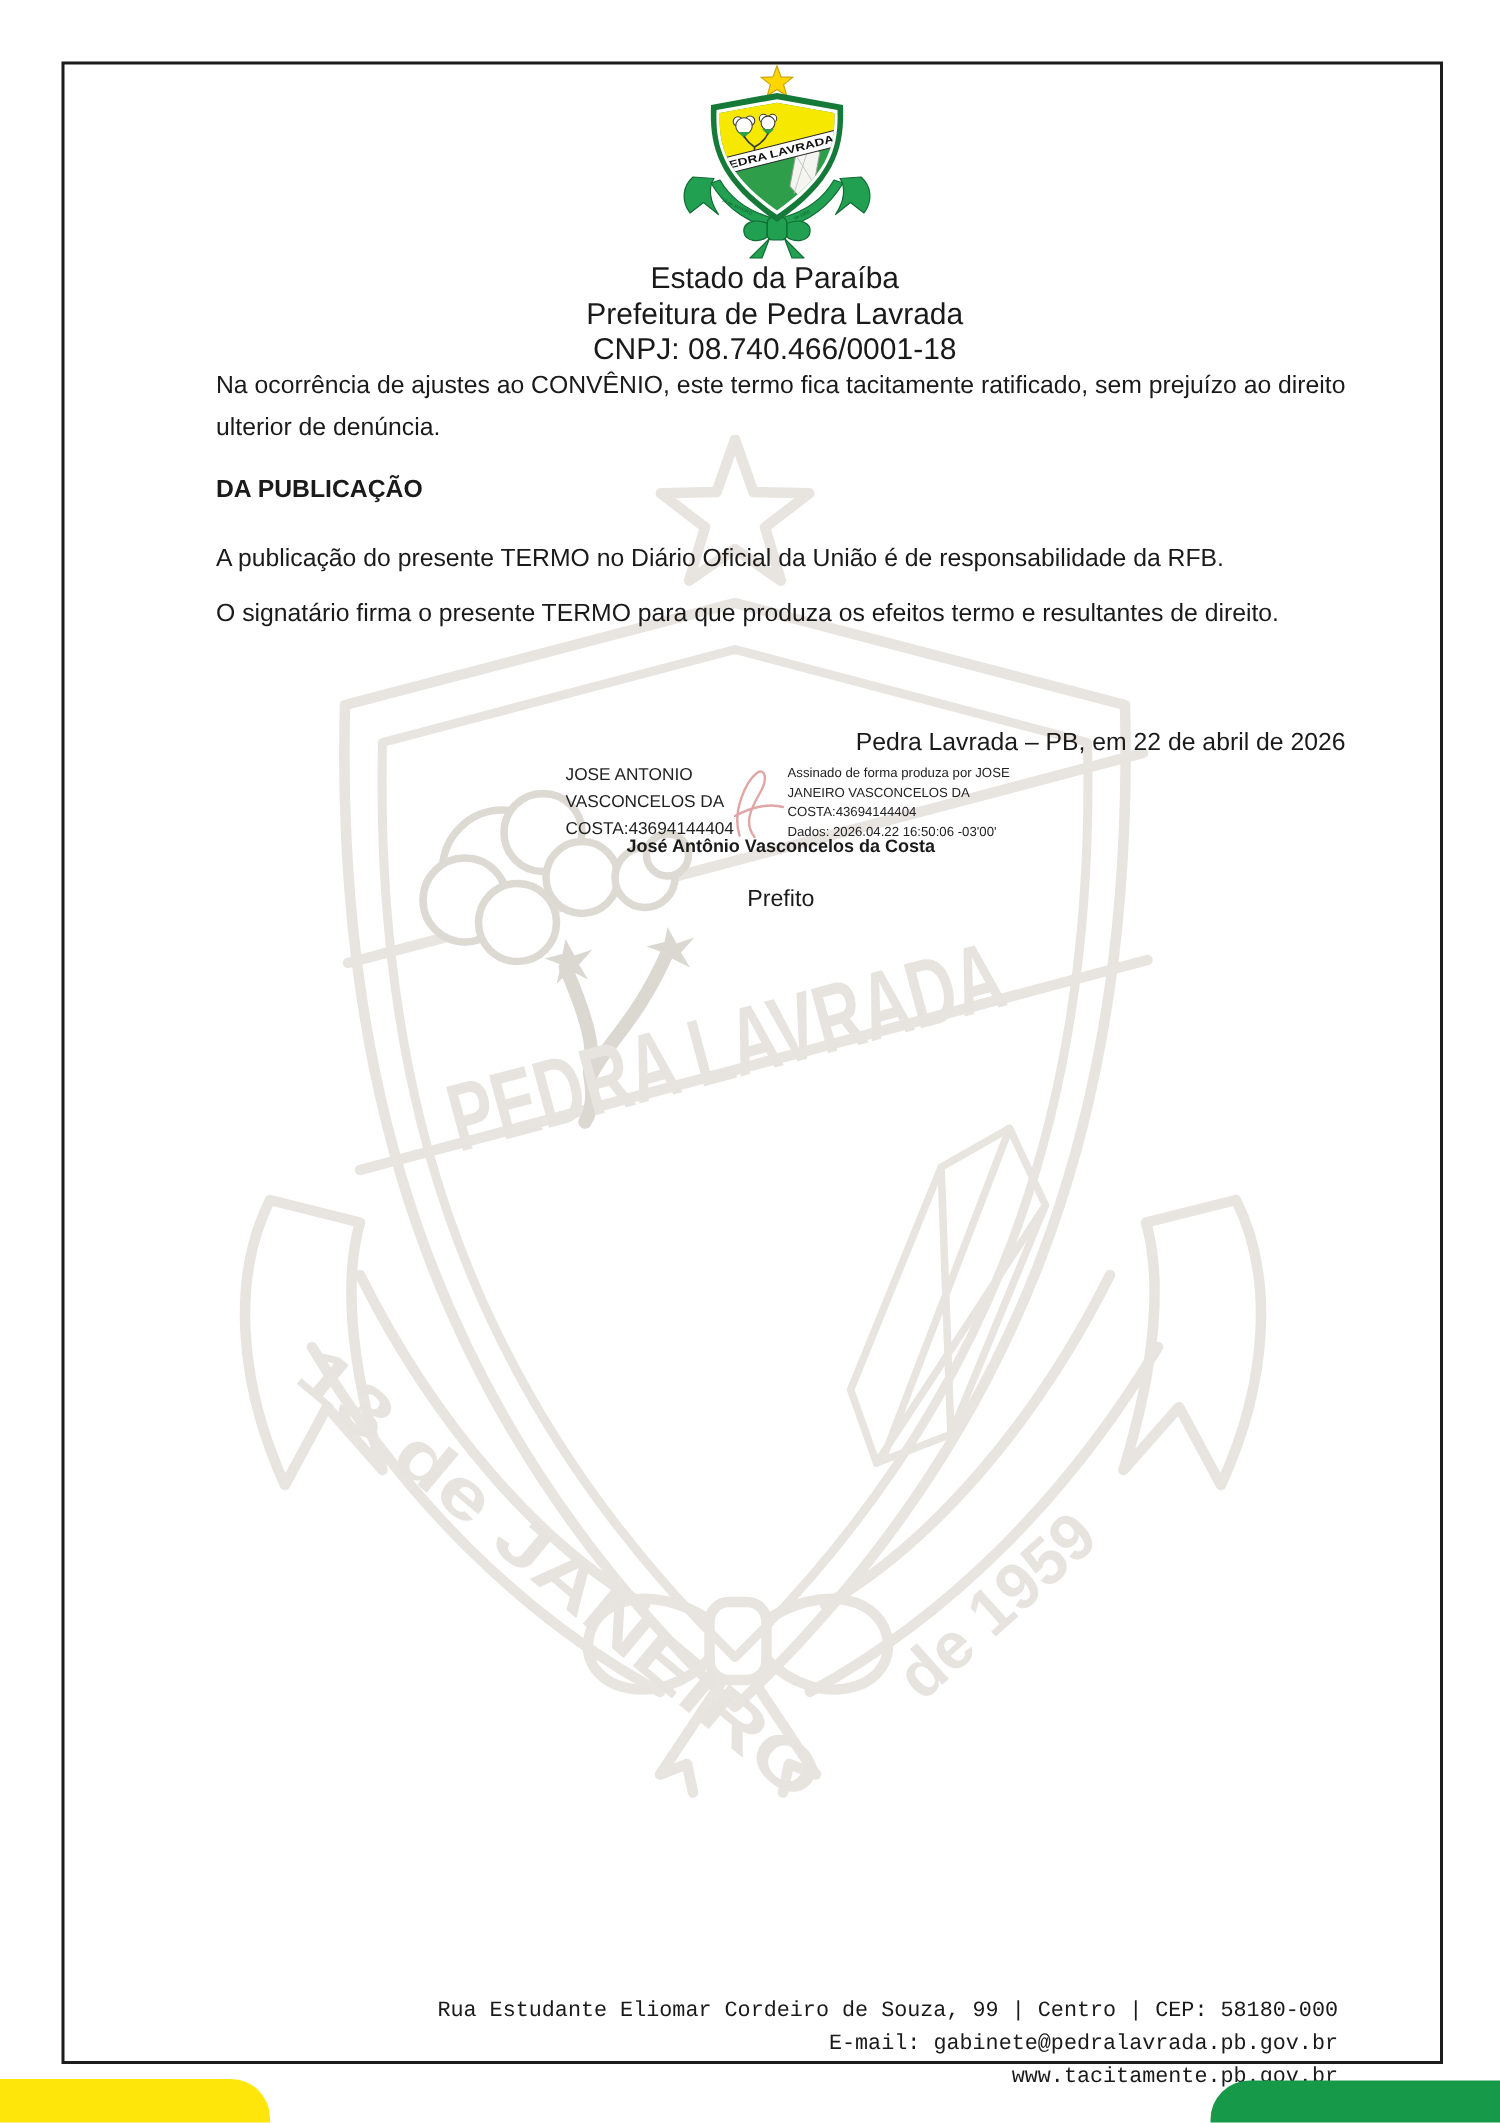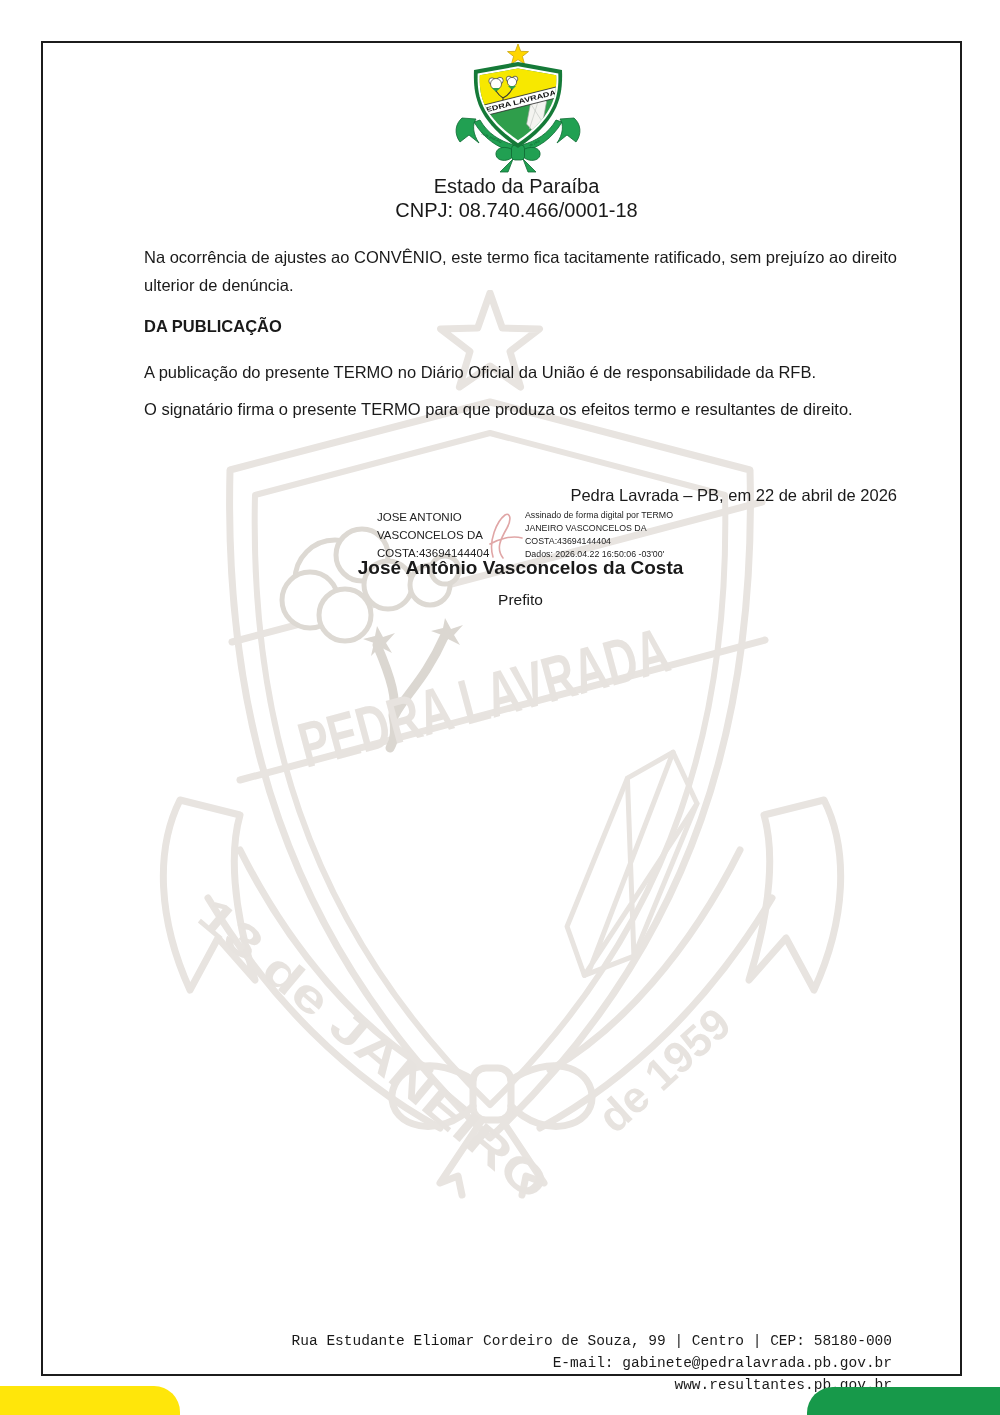--- a/index.html
+++ b/index.html
@@ -22,21 +22,21 @@
   .just{text-align:justify;}
   .bold{font-weight:bold;}
   .dateline{left:144px;top:486px;width:753px;text-align:right;
             font-size:16.5px;z-index:2;}
   .signer{left:377px;top:508px;width:120px;font-size:11.5px;line-height:18px;
           color:#222;z-index:2;}
   .flourish{left:486px;top:511px;width:38px;height:52px;z-index:2;}
   .stamp{left:525px;top:509px;width:190px;font-size:8.8px;line-height:13px;
          color:#222;z-index:2;}
   .signame{left:144px;top:557px;width:753px;text-align:center;
-           font-size:19px;font-weight:bold;z-index:2;}
+           font-size:12px;font-weight:bold;z-index:2;}
   .sigrole{left:144px;top:591px;width:753px;text-align:center;
            font-size:15.5px;font-weight:normal;z-index:2;}
   .footer{left:144px;top:1330px;width:748px;text-align:right;
           font-size:14.5px;line-height:22px;z-index:2;font-family:Liberation Mono, monospace;}
   .bar{z-index:4;}
   .bar-yellow{left:-30px;top:1386px;width:210px;height:45px;
               background:#FFE60A;border-top-right-radius:26px;}
   .bar-green{left:807px;top:1387px;width:230px;height:45px;
              background:#17994A;border-top-left-radius:26px;}
   svg text{font-family:"Liberation Sans", sans-serif;}
@@ -127,47 +127,48 @@
       <path stroke="#B9BFB9" stroke-width="0.5" fill="none" d="M 83,52 L 82,88 M 76,63 L 93,78"></path>
     </g>
 
     <polygon fill="#FFFFFF" stroke="#222222" stroke-width="0.8" points="18,66.5 114,42.5 114,53.5 18,77.5"></polygon>
     <text transform="rotate(-14.3 66 60)" x="66" y="62.3" text-anchor="middle" font-size="7" font-weight="bold" fill="#111111" textLength="78" lengthAdjust="spacingAndGlyphs">PEDRA LAVRADA</text>
   </g>
 </svg>
 
 <div class="abs hdr">
   <div>Estado da Paraíba</div>
+  <div>Prefeitura de Pedra Lavrada</div>
   <div>CNPJ: 08.740.466/0001-18</div>
 </div>
 
 <div class="abs para just" style="top:243px">Na ocorrência de ajustes ao CONVÊNIO, este termo fica tacitamente ratificado, sem prejuízo ao direito ulterior de denúncia.</div>
 <div class="abs para bold" style="top:312px">DA PUBLICAÇÃO</div>
 <div class="abs para" style="top:358px">A publicação do presente TERMO no Diário Oficial da União é de responsabilidade da RFB.</div>
 <div class="abs para just" style="top:395px">O signatário firma o presente TERMO para que produza os efeitos termo e resultantes de direito.</div>
 <div class="abs dateline">Pedra Lavrada – PB, em 22 de abril de 2026</div>
 
 <div class="abs signer">
   <div>JOSE ANTONIO</div>
   <div>VASCONCELOS DA</div>
   <div>COSTA:43694144404</div>
 </div>
 <svg class="abs flourish" viewBox="0 0 38 52">
   <path d="M 7,46 C 2,30 11,10 19,4 C 24,1 26,8 21,17 C 14,29 10,38 17,47 M 4,33 C 13,28 26,24 36,27" fill="none" stroke="#E0A6A6" stroke-width="1.6" stroke-linecap="round"></path>
 </svg>
 <div class="abs stamp">
-  <div>Assinado de forma digital por TERMO</div>
+  <div>Assinado de forma produza por JOSE</div>
   <div>JANEIRO VASCONCELOS DA</div>
   <div>COSTA:43694144404</div>
   <div>Dados: 2026.04.22 16:50:06 -03'00'</div>
 </div>
 <div class="abs signame">José Antônio Vasconcelos da Costa</div>
 <div class="abs sigrole">Prefito</div>
 
 <div class="abs footer">
   <div>Rua Estudante Eliomar Cordeiro de Souza, 99 | Centro | CEP: 58180-000</div>
   <div>E-mail: gabinete@pedralavrada.pb.gov.br</div>
-  <div>www.resultantes.pb.gov.br</div>
+  <div>www.tacitamente.pb.gov.br</div>
 </div>
 
 <div class="abs frame"></div>
 <div class="abs bar bar-yellow"></div>
 <div class="abs bar bar-green"></div>
 
 </body></html>

